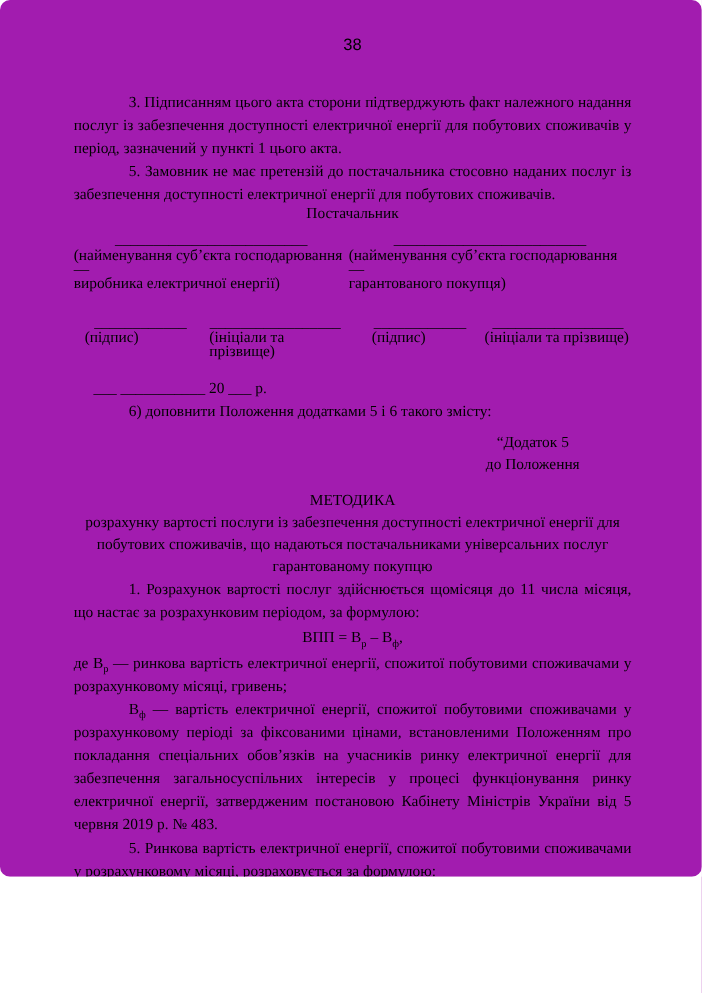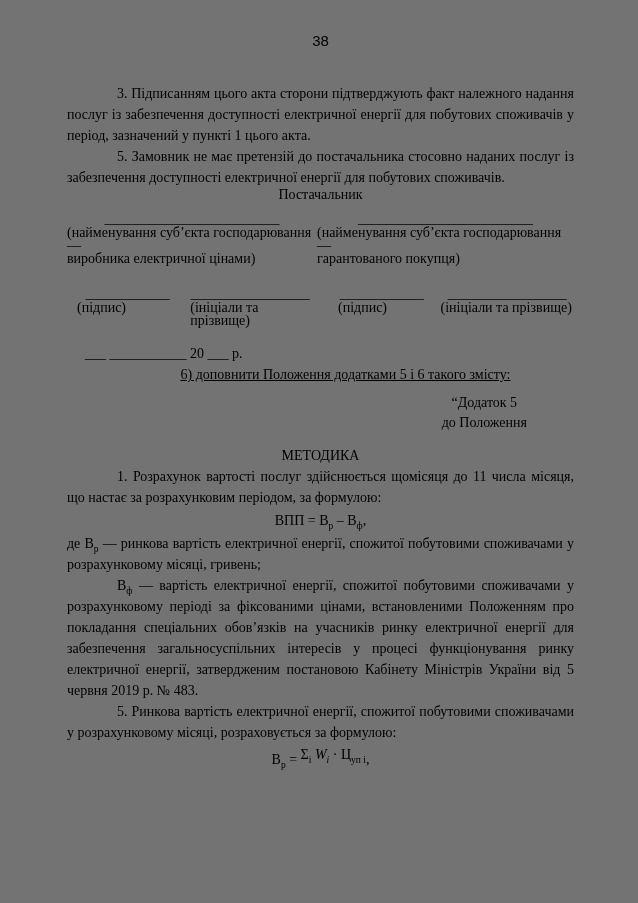--- a/index.html
+++ b/index.html
@@ -1,37 +1,38 @@
 <!DOCTYPE html>
 <html><head>
 <meta charset="utf-8">
 <style>
   html,body { margin:0; padding:0; background:#ffffff; }
   .page {
     position: relative;
-    width: 638px; height: 903px;
+    width: 638px; height: 797px;
     box-sizing: border-box;
     padding: 33px 64px 0 67px;
-    background: #737373;
+    background: #a21caf;
     color: #000;
     font-family: "Liberation Serif", serif;
     font-size: 14px;
     line-height: 21px;
     overflow: hidden;
+    border-radius: 9px;
   }
   .page-number {
     text-align: center;
     font-family: "Liberation Sans", sans-serif;
     font-size: 15px;
     line-height: 16px;
     margin-bottom: 34px;
   }
   p.body { margin: 0; text-align: justify; }
   p.indent { text-indent: 50px; }
-  p.noj { text-align: center; text-decoration: underline; }
+  p.noj { text-align: left; }
 
   
   .sig-row { display: flex; }
   .sc-left  { width: 250px; text-align: center; }
   .sc-right { flex: 1; text-align: center; }
   .sig-titles { margin-top: -4px; }
   .sig-names { margin-top: 6px; }
   .uline { line-height: 15px; white-space: nowrap; letter-spacing: 0; }
   .cap {
     font-size: 14px;
@@ -75,21 +76,21 @@
   <p class="body indent">5. Замовник не має претензій до постачальника стосовно наданих послуг із забезпечення доступності електричної енергії для побутових споживачів.</p>
 
   <div class="sig-row sig-titles">
     <div class="sc-right">Постачальник</div>
   </div>
 
   <div class="sig-row sig-names">
     <div class="sc-left">
       <div class="uline">_________________________</div>
       <div class="cap">(найменування суб’єкта господарювання —</div>
-      <div class="cap">виробника електричної цінами)</div>
+      <div class="cap">виробника електричної енергії)</div>
     </div>
     <div class="sc-right">
       <div class="uline">_________________________</div>
       <div class="cap">(найменування суб’єкта господарювання —</div>
       <div class="cap">гарантованого покупця)</div>
     </div>
   </div>
 
   <div class="sig-pairs">
     <div class="sig-cell c1">
@@ -118,20 +119,21 @@
 
   <div class="annex-wrap">
     <div class="annex">
       <div>“Додаток 5</div>
       <div>до Положення</div>
     </div>
   </div>
 
   <div class="title-block">
     <div class="m-title">МЕТОДИКА</div>
+    <div class="m-sub">розрахунку вартості послуги із забезпечення доступності електричної енергії для побутових споживачів, що надаються постачальниками універсальних послуг гарантованому покупцю</div>
   </div>
 
   <p class="body indent para-gap">1. Розрахунок вартості послуг здійснюється щомісяця до 11 числа місяця, що настає за розрахунковим періодом, за формулою:</p>
 
   <div class="formula"><span>ВПП = В</span><sub>р</sub><span> – В</span><sub>ф</sub><span>,</span></div>
 
   <p class="body"><span>де В</span><sub>р</sub><span> — ринкова вартість електричної енергії, спожитої побутовими споживачами у розрахунковому місяці, гривень;</span></p>
 
   <p class="body indent"><span>В</span><sub>ф</sub><span> — вартість електричної енергії, спожитої побутовими споживачами у розрахунковому періоді за фіксованими цінами, встановленими Положенням про покладання спеціальних обов’язків на учасників ринку електричної енергії для забезпечення загальносуспільних інтересів у процесі функціонування ринку електричної енергії, затвердженим постановою Кабінету Міністрів України від 5 червня 2019 р. № 483.</span></p>
 

